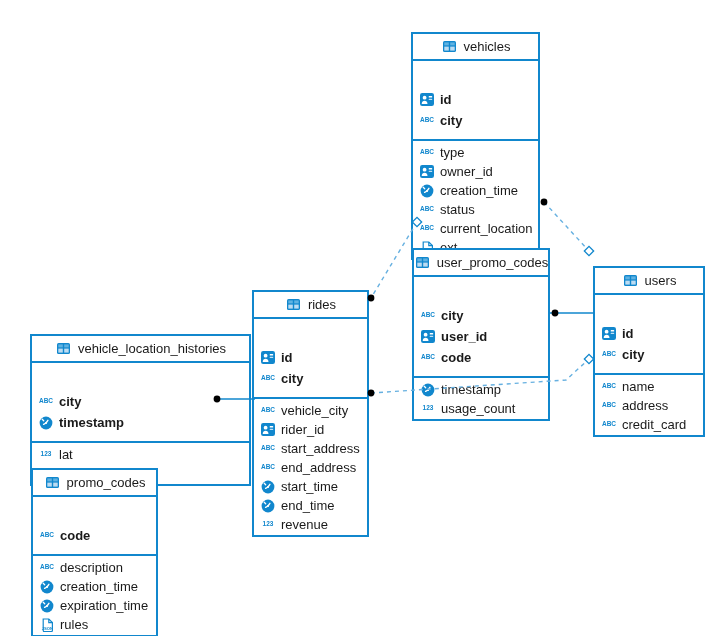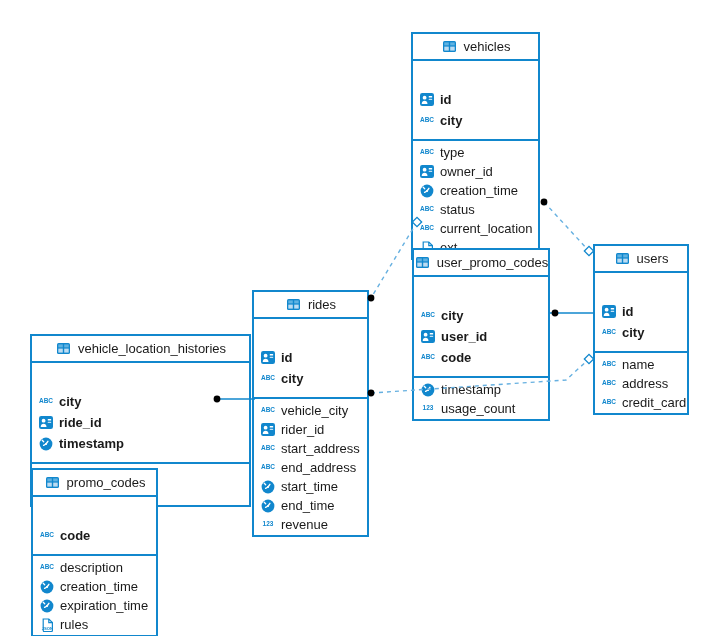--- a/index.html
+++ b/index.html
@@ -201,21 +201,21 @@
             </svg>
           </span>
           <span>timestamp</span>
         </div>
         <div class="row">
           <span class="ticon glyph">123</span>
           <span>usage_count</span>
         </div>
       </div>
     </div>
-    <div class="tbl" style="left: 593px; top: 244px; width: 96px;">
+    <div class="tbl" style="left: 593px; top: 266px; width: 112px;">
       <div class="tbl-header">
         <span class="ticon">
           <svg width="13" height="11" viewBox="0 0 13 11">
             <rect x="0" y="0" width="13" height="11" rx="1.6" fill="#1187cd"></rect>
             <rect x="1.3" y="1.4" width="4.5" height="3" fill="#5fb2e2"></rect>
             <rect x="7.2" y="1.4" width="4.5" height="3" fill="#5fb2e2"></rect>
             <rect x="1.3" y="5.6" width="4.5" height="4" fill="#bcdcf2"></rect>
             <rect x="7.2" y="5.6" width="4.5" height="4" fill="#bcdcf2"></rect>
           </svg>
         </span>
@@ -350,32 +350,20 @@
             <rect x="1.3" y="5.6" width="4.5" height="4" fill="#bcdcf2"></rect>
             <rect x="7.2" y="5.6" width="4.5" height="4" fill="#bcdcf2"></rect>
           </svg>
         </span>
         <span>vehicle_location_histories</span>
       </div>
       <div class="sec keys">
         <div class="row">
           <span class="ticon glyph">ABC</span>
           <span>city</span>
-        </div>
-        <div class="row">
-          <span class="ticon">
-            <svg width="14" height="13" viewBox="0 0 14 13">
-              <rect x="0" y="0" width="14" height="13" rx="2.2" fill="#1187cd"></rect>
-              <circle cx="4.6" cy="4.7" r="1.9" fill="#fff"></circle>
-              <path d="M1.7 11 c0-2.2 1.4-3.3 2.9-3.3 s2.9 1.1 2.9 3.3 z" fill="#fff"></path>
-              <rect x="8.7" y="2.9" width="3.5" height="1.5" rx="0.5" fill="#fff"></rect>
-              <rect x="8.7" y="5.7" width="3.5" height="1.2" rx="0.5" fill="#d4eafa" opacity="0.9"></rect>
-            </svg>
-          </span>
-          <span>ride_id</span>
         </div>
         <div class="row">
           <span class="ticon">
             <svg width="14" height="14" viewBox="0 0 14 14">
               <circle cx="7" cy="7" r="6.4" fill="#1187cd"></circle>
               <path d="M3.2 3.2 L4.7 4.7" stroke="#fff" stroke-width="1.3" stroke-linecap="round"></path>
               <path d="M7 7 L8.9 4.3" stroke="#fff" stroke-width="1.4" stroke-linecap="round"></path>
               <path d="M7 7 L4.6 8.3" stroke="#fff" stroke-width="1.4" stroke-linecap="round"></path>
               <circle cx="7" cy="7" r="0.9" fill="#fff"></circle>
             </svg>

